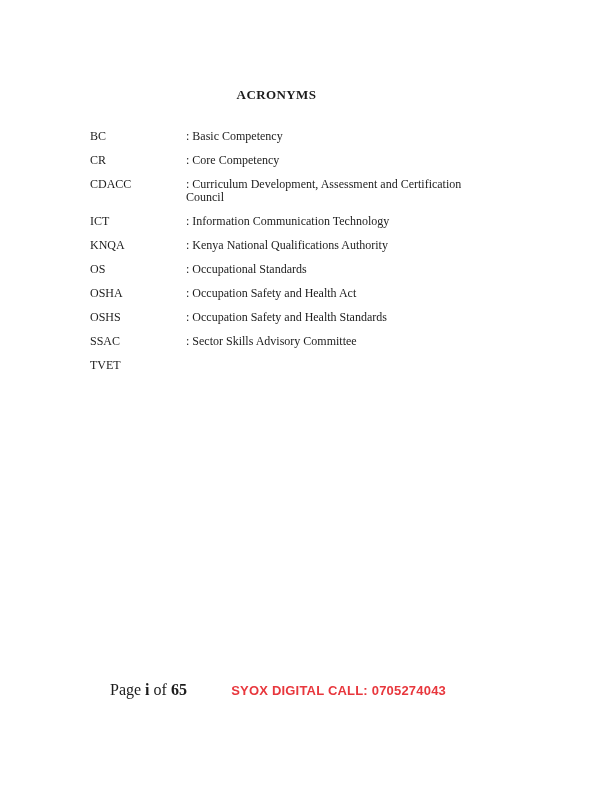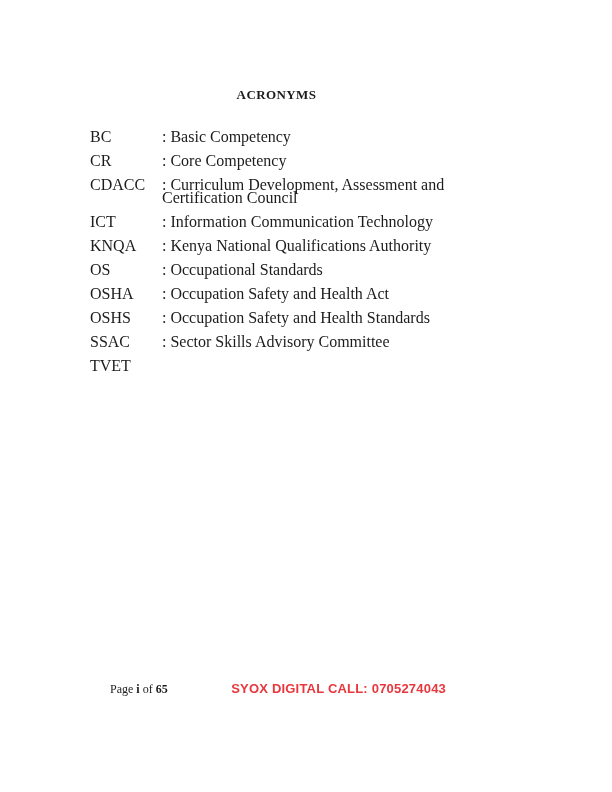--- a/index.html
+++ b/index.html
@@ -19,45 +19,46 @@
   }
   .title {
     text-align: center;
     font-size: 13px;
     font-weight: bold;
     letter-spacing: 0.4px;
     margin-bottom: 27px;
     font-family: "Liberation Serif", serif;
   }
   .acronym-list {
-    font-size: 16px;
+    font-size: 12px;
     line-height: 13px;
   }
   .acronym-row {
     display: flex;
     margin-bottom: 11px;
   }
   .acronym-row .abbr {
     width: 72px;
     flex-shrink: 0;
   }
   .acronym-row .def {
     flex: 1;
+    margin-left: 24px;
   }
   .footer {
     position: absolute;
     left: 110px;
     right: 107px;
     top: 681px;
     display: flex;
     justify-content: space-between;
     align-items: baseline;
   }
   .page-label {
-    font-size: 12px;
+    font-size: 16px;
     font-family: "Liberation Serif", serif;
     color: #1c1c1c;
   }
   .page-label b { font-weight: bold; }
   .watermark {
     font-family: "Liberation Sans", sans-serif;
     font-size: 13px;
     font-weight: 700;
     letter-spacing: 0.2px;
   }

